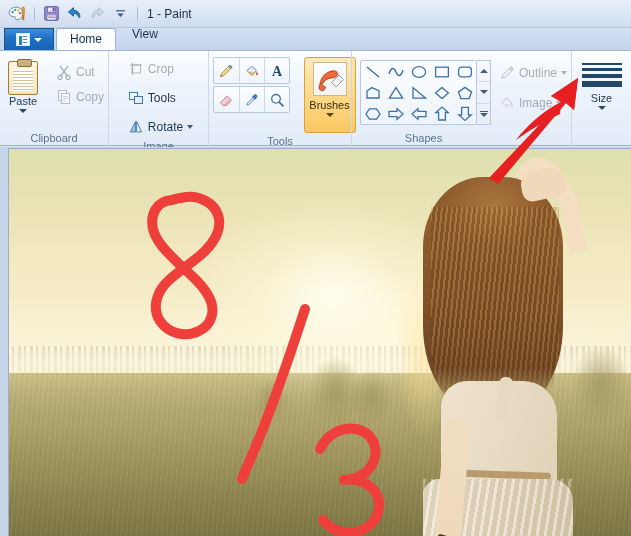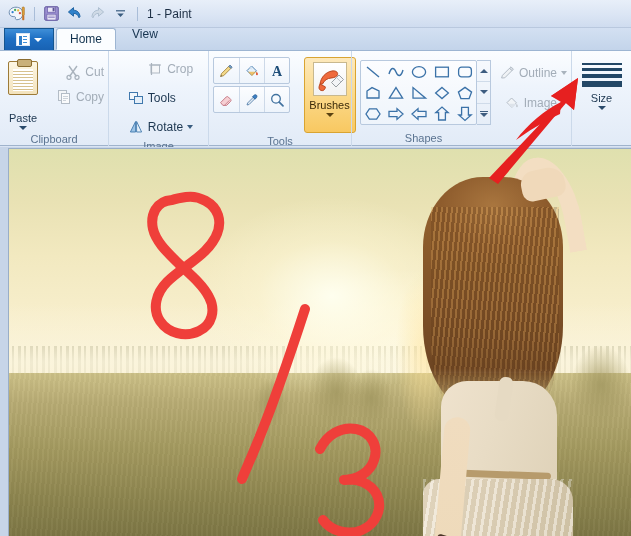--- a/index.html
+++ b/index.html
@@ -117,36 +117,36 @@
     width: 100%; text-align: center;
   }
 
   
   .bigbtn {
     width: 48px;
     display: flex; flex-direction: column; align-items: center;
     padding-top: 3px;
     border: 1px solid transparent; border-radius: 3px;
   }
-  .bigbtn .lbl { font-size: 11px; color: #1c3650; margin-top: 17px; }
+  .bigbtn .lbl { font-size: 11px; color: #1c3650; margin-top: 0; }
   .caret {
     width: 0; height: 0; margin-top: 2px;
     border-left: 4px solid transparent; border-right: 4px solid transparent;
     border-top: 4px solid #2a4a6b;
   }
 
   
   .smallbtn {
     display: flex; align-items: center; gap: 4px;
     height: 22px; padding: 0 4px;
     font-size: 12px; color: #1c3650;
     border: 1px solid transparent; border-radius: 3px;
     white-space: nowrap;
   }
-  .smallbtn.disabled { color: #a3adb8; justify-content: flex-end; }
+  .smallbtn.disabled { color: #a3adb8; }
   .icon16 { width: 16px; height: 16px; display: block; flex: 0 0 16px; }
 
   
   .clip {
     width: 30px; height: 34px; position: relative;
     background: linear-gradient(#fdf6e3, #f3e3bd);
     border: 1px solid #9d7b38; border-radius: 2px;
   }
   .clip::before {
     content: ""; position: absolute; left: 8px; top: -3px; width: 13px; height: 6px;

